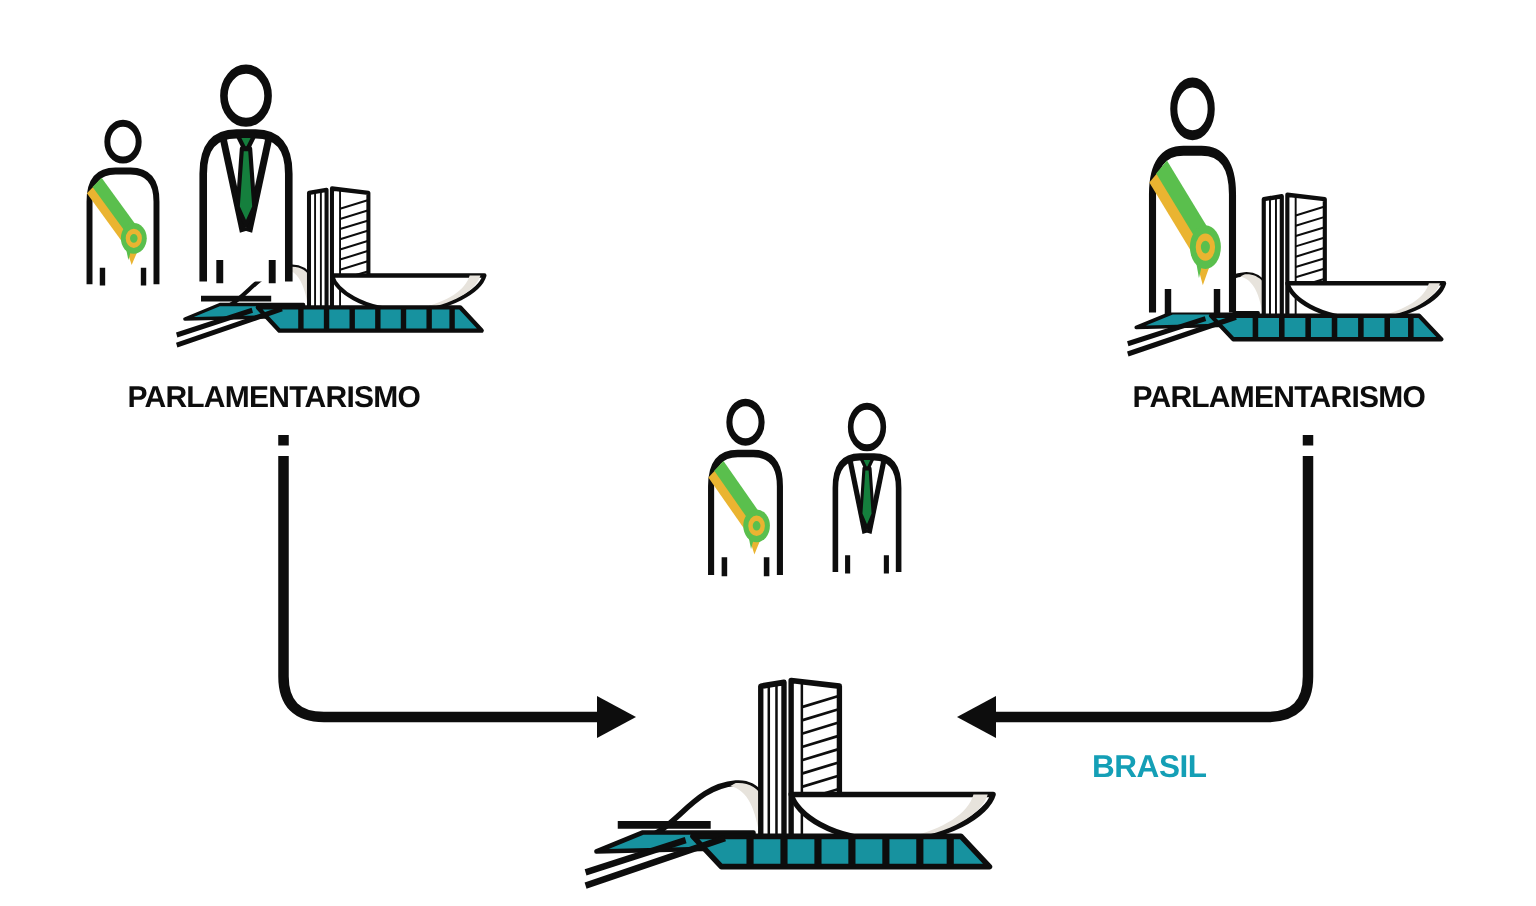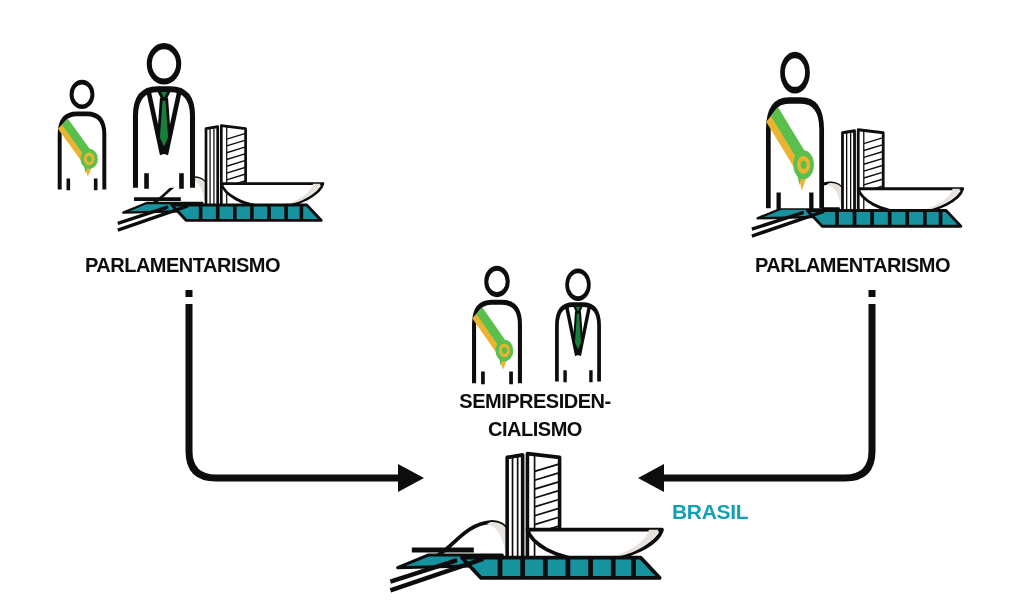--- a/index.html
+++ b/index.html
@@ -114,35 +114,35 @@
     <div class="node-label" style="left:710px;top:251px;width:285px">PARLAMENTARISMO</div>
   </div>
 
   <div>
     <svg class="art" style="left:460px;top:266px" width="74" height="120" viewBox="0 0 100 132" preserveAspectRatio="none">
       <use href="#sym-president" xlink:href="#sym-president"></use>
     </svg>
     <svg class="art" style="left:544px;top:270px" width="68" height="114" viewBox="0 0 100 132" preserveAspectRatio="none">
       <use href="#sym-pm" xlink:href="#sym-pm"></use>
     </svg>
-    <div class="node-label" style="left:400px;top:387px;width:270px"><span>SEMIPRESIDEN-</span><br><span>CIALISMO</span></div>
+    <div class="node-label" style="left:400px;top:387px;width:270px"><br></div>
     <svg class="art" style="left:388px;top:441px" width="286" height="152" viewBox="0 0 240 120" preserveAspectRatio="none">
       <use href="#sym-congress" xlink:href="#sym-congress"></use>
     </svg>
   </div>
 
   <svg id="arrow-layer" width="1024" height="604" viewBox="0 0 1024 604">
     <g>
       <path d="M189,290 V324" fill="none" stroke="#0d0d0d" stroke-width="7" stroke-dasharray="7 7 18 100"></path>
       <path d="M189,322 V451 Q189,478 216,478 H400" fill="none" stroke="#0d0d0d" stroke-width="7"></path>
       <polygon points="398,464 424,478 398,492" fill="#0d0d0d"></polygon>
     </g>
     <g>
       <path d="M872,290 V324" fill="none" stroke="#0d0d0d" stroke-width="7" stroke-dasharray="7 7 18 100"></path>
       <path d="M872,322 V451 Q872,478 845,478 H662" fill="none" stroke="#0d0d0d" stroke-width="7"></path>
       <polygon points="664,464 638,478 664,492" fill="#0d0d0d"></polygon>
     </g>
   </svg>
 
 
-  <div class="caption" style="left:672px;top:500px">BRASIL</div>
+  <div class="caption" style="left:728px;top:500px">BRASIL</div>
 
 </div>
 
 </body></html>

